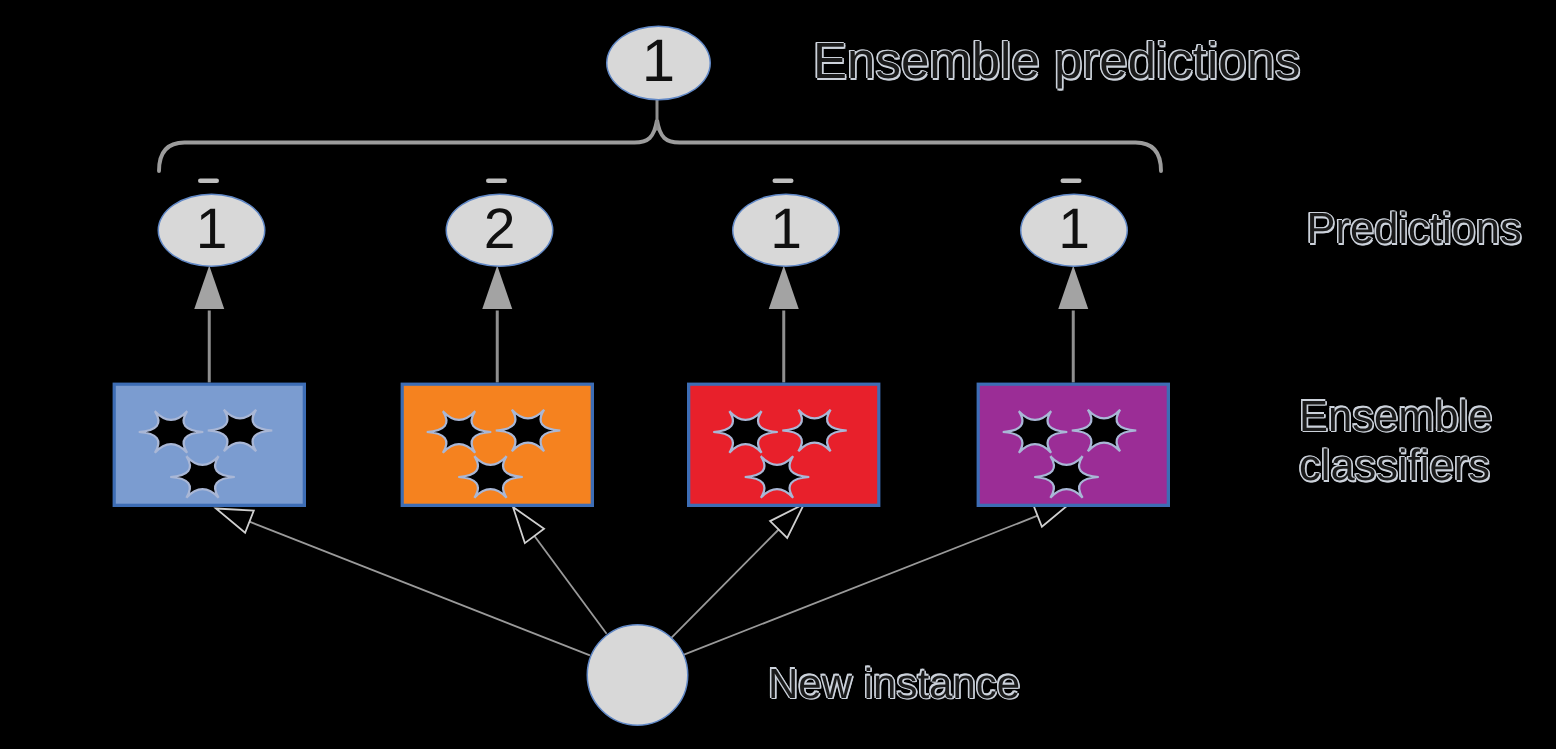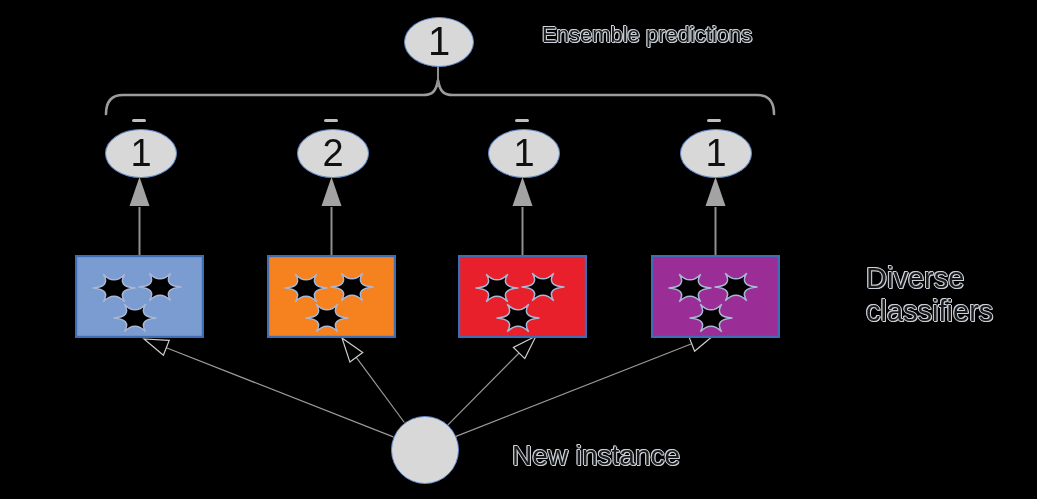--- a/index.html
+++ b/index.html
@@ -135,17 +135,18 @@
     <span class="num">1</span>
   </div>
 
   <div class="dash" style="left:132px;top:119px;"></div>
   <div class="dash" style="left:324px;top:119px;"></div>
   <div class="dash" style="left:515px;top:119px;"></div>
   <div class="dash" style="left:707px;top:119px;"></div>
 
   <div class="circle-node"></div>
 
-  <div class="olabel" style="left:542px;top:22px;font-size:22px;">Ensemble predictions</div>
-  <div class="olabel" style="left:866px;top:262px;font-size:29px;line-height:33px;width:170px;">Diverse classifiers</div>
+  <div class="olabel" style="left:542px;top:22px;font-size:34px;">Ensemble predictions</div>
+  <div class="olabel" style="left:871px;top:137px;font-size:29px;">Predictions</div>
+  <div class="olabel" style="left:866px;top:262px;font-size:29px;line-height:33px;width:170px;">Ensemble classifiers</div>
   <div class="olabel" style="left:488px;top:440px;font-size:28px;margin-left:24px;">New instance</div>
 
 </div>
 
 </body></html>

